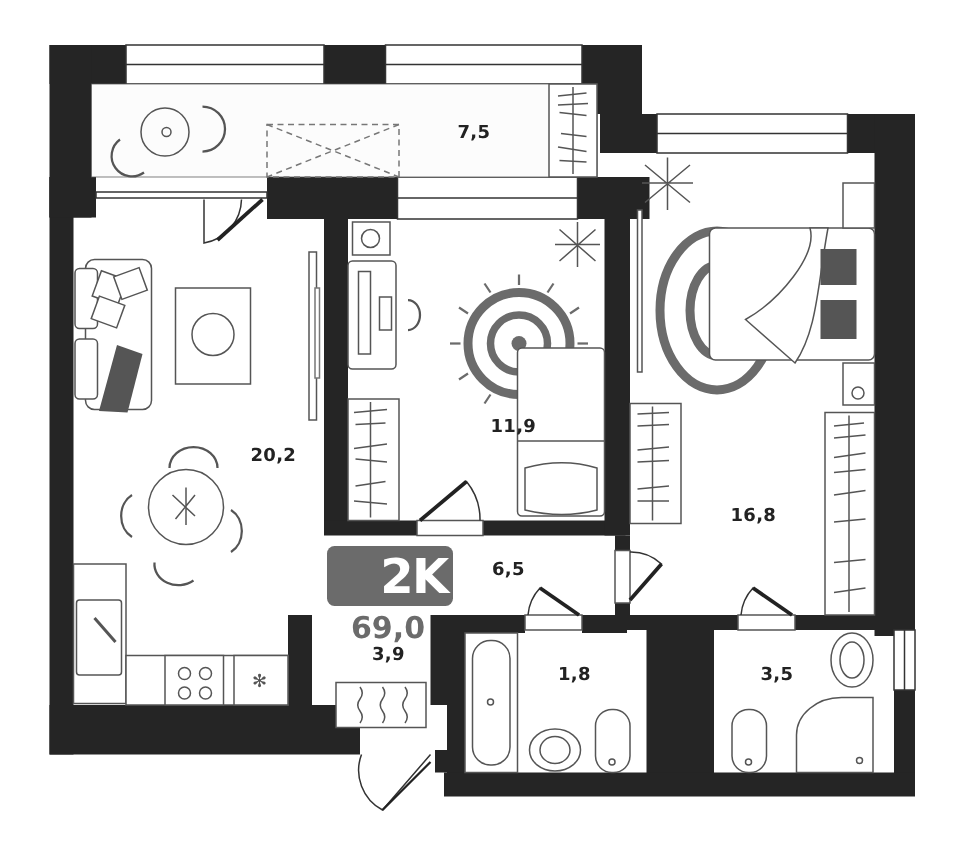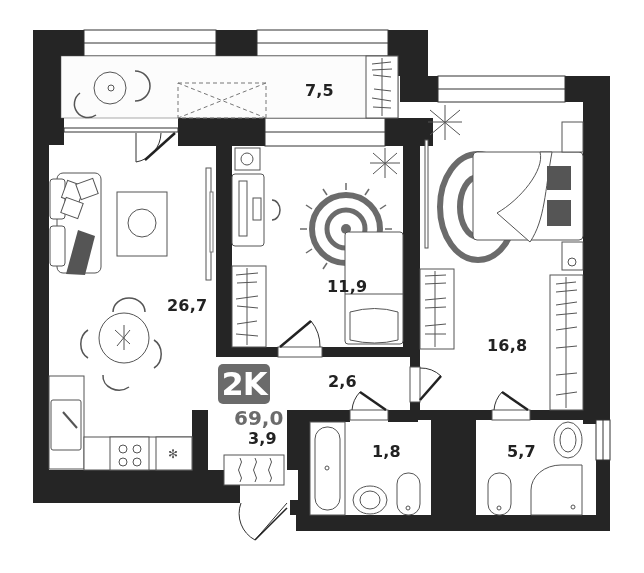--- a/index.html
+++ b/index.html
@@ -1,19 +1,19 @@
 <!DOCTYPE html>
 <html><head>
 <meta charset="utf-8">
 <style>
   html, body { margin:0; padding:0; background:#ffffff; }
   body { width:644px; height:573px; position:relative; overflow:hidden; font-family:"Liberation Sans", sans-serif; }
   #plan { position:absolute; left:0; top:0; }
-  .area-label { position:absolute; font-family:"DejaVu Sans", sans-serif; font-weight:bold; font-size:16px; color:#222222; letter-spacing:0.2px; }
-  .badge { position:absolute; left:218px; top:364px; width:52px; height:40px; background:#6b6b6b; border-radius:5px; color:#ffffff; font-family:"DejaVu Sans", sans-serif; font-weight:bold; font-size:32px; line-height:40px; text-align:center; letter-spacing:-1px; }
+  .area-label { position:absolute; font-family:"DejaVu Sans", sans-serif; font-weight:bold; font-size:12px; color:#222222; letter-spacing:0.2px; }
+  .badge { position:absolute; left:218px; top:364px; width:52px; height:40px; background:#6b6b6b; border-radius:5px; color:#ffffff; font-family:"DejaVu Sans", sans-serif; font-weight:bold; font-size:32px; line-height:40px; text-align:center; letter-spacing:-1px;padding-left:32px; }
   .total { position:absolute; left:234px; top:406px; font-family:"DejaVu Sans", sans-serif; font-weight:bold; font-size:20px; color:#6b6b6b; }
 </style>
 </head>
 <body>
 
 <svg id="plan" width="644" height="573" viewBox="0 0 644 573" xmlns="http://www.w3.org/2000/svg">
 
   <g fill="#252525">
 
     <rect x="33" y="30" width="51" height="26"></rect>
@@ -281,19 +281,19 @@
     <circle cx="499" cy="508" r="2"></circle>
     <path d="M531 515 L531 490 A30 25 0 0 1 561 465 L582 465 L582 515 Z"></path>
     <circle cx="573" cy="507" r="2"></circle>
   </g>
 </svg>
 
 <div class="badge">2K</div>
 <div class="total">69,0</div>
 
 <div class="area-label" style="left:305px;top:81px;">7,5</div>
-<div class="area-label" style="left:167px;top:296px;">26,7</div>
+<div class="area-label" style="left:167px;top:296px;">20,2</div>
 <div class="area-label" style="left:287px;top:277px;margin-left:40px;">11,9</div>
 <div class="area-label" style="left:487px;top:336px;">16,8</div>
-<div class="area-label" style="left:328px;top:372px;">2,6</div>
+<div class="area-label" style="left:328px;top:372px;">6,5</div>
 <div class="area-label" style="left:248px;top:429px;">3,9</div>
 <div class="area-label" style="left:372px;top:442px;">1,8</div>
-<div class="area-label" style="left:507px;top:442px;">5,7</div>
+<div class="area-label" style="left:507px;top:442px;">3,5</div>
 
 </body></html>

